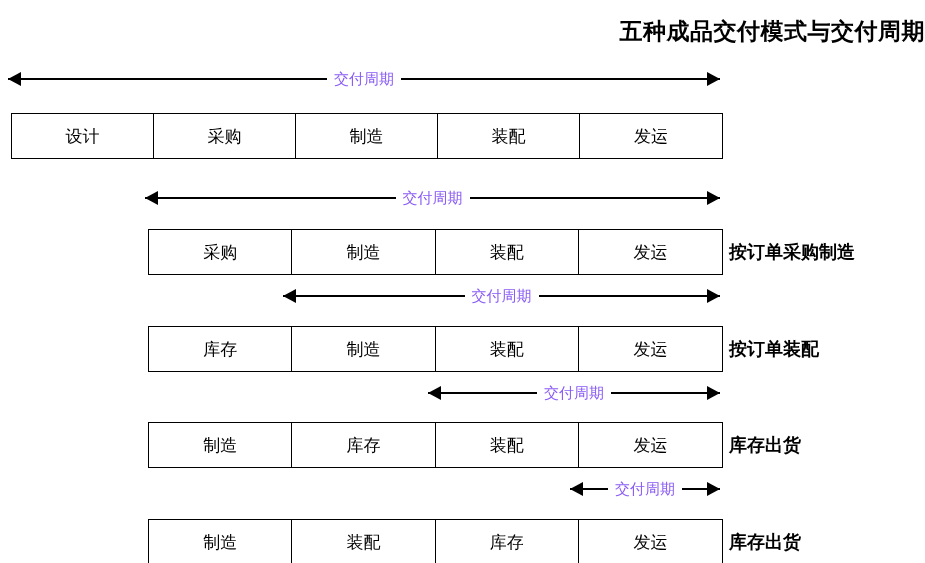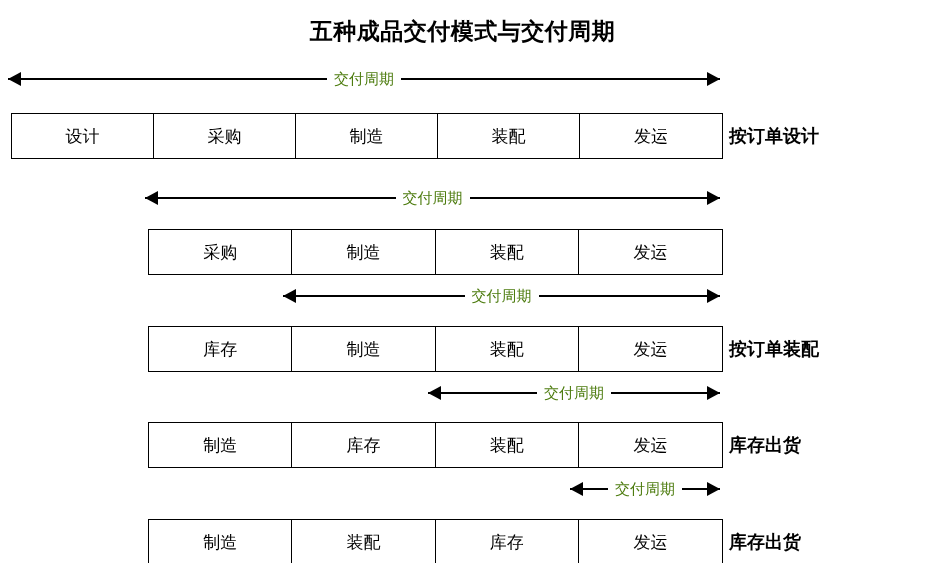--- a/index.html
+++ b/index.html
@@ -14,21 +14,21 @@
     color: #000000;
     overflow: hidden;
     position: relative;
   }
 
   .title {
     position: absolute;
     top: 16px;
     left: 0;
     width: 925px;
-    text-align: center;
+    text-align: right;
     font-size: 23px;
     font-weight: bold;
     letter-spacing: 0.5px;
   }
 
   
   .row {
     position: absolute;
     left: 3px;
     width: 925px;
@@ -97,21 +97,21 @@
     border-left: 13px solid #000000;
   }
   .arrow .alabel {
     position: absolute;
     top: 0;
     left: 50%;
     transform: translateX(-50%);
     background: #ffffff;
     padding: 0 7px;
     font-size: 15px;
-    color: #4d7c0f;
+    color: #8b5cf6;
     line-height: 23px;
     white-space: nowrap;
   }
 </style>
 </head>
 <body>
 
 <div class="title">五种成品交付模式与交付周期</div>
 
 <div class="arrow" style="left:8px; top:67px; width:712px;">
@@ -122,37 +122,37 @@
 </div>
 
 <div class="row" style="top:113px;">
   <div class="bar" style="left:8px; width:712px;">
     <div class="cell" style="width:20%">设计</div>
     <div class="cell" style="width:20%">采购</div>
     <div class="cell" style="width:20%">制造</div>
     <div class="cell" style="width:20%">装配</div>
     <div class="cell" style="width:20%">发运</div>
   </div>
-  <div class="row-label" style="left:726px;">按订单设计</div>
 </div>
 
 <div class="arrow" style="left:145px; top:186px; width:575px;">
   <div class="line"></div>
   <div class="head left"></div>
   <div class="head right"></div>
   <div class="alabel">交付周期</div>
 </div>
 
 <div class="row" style="top:229px;">
   <div class="bar" style="left:145px; width:575px;">
     <div class="cell" style="width:25%">采购</div>
     <div class="cell" style="width:25%">制造</div>
     <div class="cell" style="width:25%">装配</div>
     <div class="cell" style="width:25%">发运</div>
   </div>
+  <div class="row-label" style="left:726px;">按订单采购制造</div>
 </div>
 
 <div class="arrow" style="left:283px; top:284px; width:437px;">
   <div class="line"></div>
   <div class="head left"></div>
   <div class="head right"></div>
   <div class="alabel">交付周期</div>
 </div>
 
 <div class="row" style="top:326px;">

